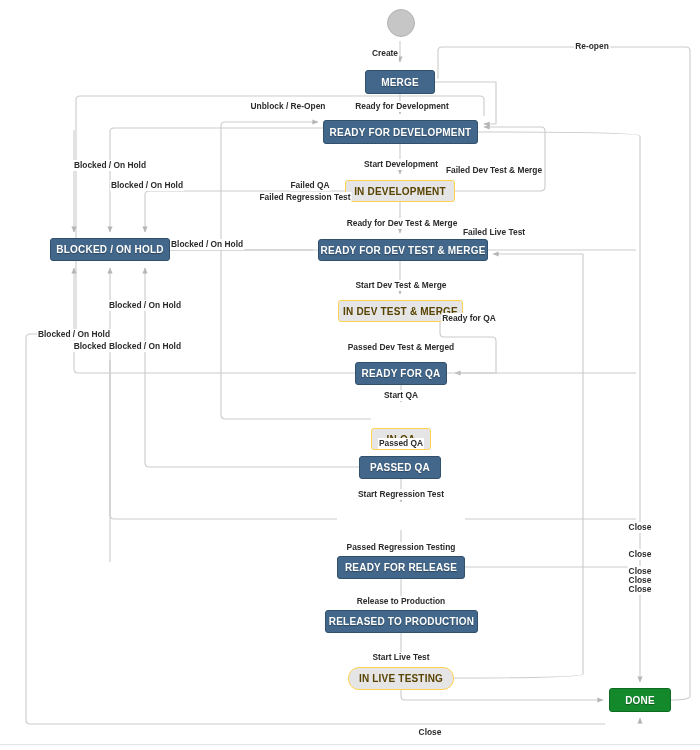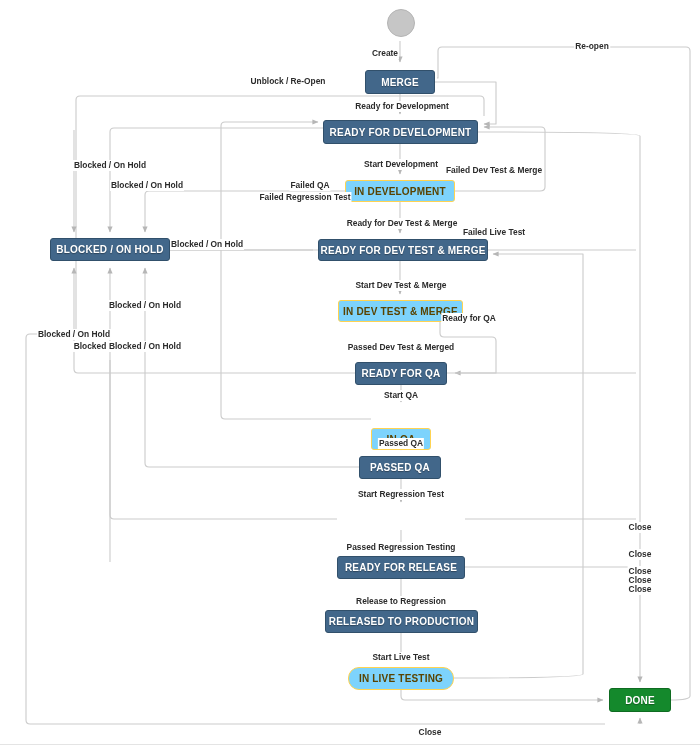--- a/index.html
+++ b/index.html
@@ -38,21 +38,21 @@
     white-space: nowrap;
     z-index: 5;
   }
   .node.status-blue {
     background: #42678a;
     color: #ffffff;
     border: 1px solid #31506b;
     text-shadow: 0 1px 1px rgba(0,0,0,0.35);
   }
   .node.status-yellow {
-    background: #7dd3fc;
+    background: #e5e5e5;
     color: #594300;
     border: 1px solid #ffd351;
   }
   .node.status-green {
     background: #14892c;
     color: #ffffff;
     border: 1px solid #0f6b21;
     text-shadow: 0 1px 1px rgba(0,0,0,0.35);
   }
   .start-node {
@@ -180,21 +180,21 @@
   <div class="node status-yellow" style="left:371px; top:428px; width:60px;  height:22px;">IN QA</div>
   <div class="node status-blue" style="left:359px; top:456px; width:82px;  height:23px;">PASSED QA</div>
   <div class="node status-blue" style="left:337px; top:556px; width:128px; height:23px;">READY FOR RELEASE</div>
   <div class="node status-blue" style="left:325px; top:610px; width:153px; height:23px;">RELEASED TO PRODUCTION</div>
   <div class="node status-yellow" style="left:348px; top:667px; width:106px; height:23px;border-radius:11px;">IN LIVE TESTING</div>
   <div class="node status-blue" style="left:50px;  top:238px; width:120px; height:23px;">BLOCKED / ON HOLD</div>
   <div class="node status-green" style="left:609px; top:688px; width:62px;  height:24px;">DONE</div>
 
   <div class="edge-label anchor-right" style="left:399px; top:48px;">Create</div>
   <div class="edge-label anchor-center" style="left:592px; top:41px;">Re-open</div>
-  <div class="edge-label anchor-center" style="left:288px; top:76px;">Unblock / Re-Open</div>
+  <div class="edge-label anchor-center" style="left:288px; top:101px;">Unblock / Re-Open</div>
   <div class="edge-label anchor-center" style="left:402px; top:101px;">Ready for Development</div>
   <div class="edge-label anchor-center" style="left:110px; top:160px;">Blocked / On Hold</div>
   <div class="edge-label anchor-center" style="left:401px; top:159px;">Start Development</div>
   <div class="edge-label anchor-center" style="left:494px; top:165px;">Failed Dev Test &amp; Merge</div>
   <div class="edge-label anchor-center" style="left:147px; top:180px;">Blocked / On Hold</div>
   <div class="edge-label anchor-center" style="left:310px; top:180px;">Failed QA</div>
   <div class="edge-label anchor-center" style="left:305px; top:192px;">Failed Regression Test</div>
   <div class="edge-label anchor-center" style="left:402px; top:218px;">Ready for Dev Test &amp; Merge</div>
   <div class="edge-label anchor-center" style="left:494px; top:227px;">Failed Live Test</div>
   <div class="edge-label" style="left:170px; top:239px;">Blocked / On Hold</div>
@@ -207,20 +207,20 @@
   <div class="edge-label anchor-center" style="left:145px; top:341px;">Blocked / On Hold</div>
   <div class="edge-label anchor-center" style="left:401px; top:390px;">Start QA</div>
   <div class="edge-label anchor-center" style="left:401px; top:438px;">Passed QA</div>
   <div class="edge-label anchor-center" style="left:401px; top:489px;">Start Regression Test</div>
   <div class="edge-label anchor-center" style="left:640px; top:522px;">Close</div>
   <div class="edge-label anchor-center" style="left:401px; top:542px;">Passed Regression Testing</div>
   <div class="edge-label anchor-center" style="left:640px; top:549px;">Close</div>
   <div class="edge-label anchor-center" style="left:640px; top:566px;">Close</div>
   <div class="edge-label anchor-center" style="left:640px; top:575px;">Close</div>
   <div class="edge-label anchor-center" style="left:640px; top:584px;">Close</div>
-  <div class="edge-label anchor-center" style="left:401px; top:596px;">Release to Regression</div>
+  <div class="edge-label anchor-center" style="left:401px; top:596px;">Release to Production</div>
   <div class="edge-label anchor-center" style="left:401px; top:652px;">Start Live Test</div>
   <div class="edge-label anchor-center" style="left:566px; top:731px;margin-top:22px;">Passed Live Test</div>
   <div class="edge-label anchor-center" style="left:430px; top:727px;">Close</div>
 
   <div class="bottom-rule"></div>
 
 </div>
 
 </body></html>

